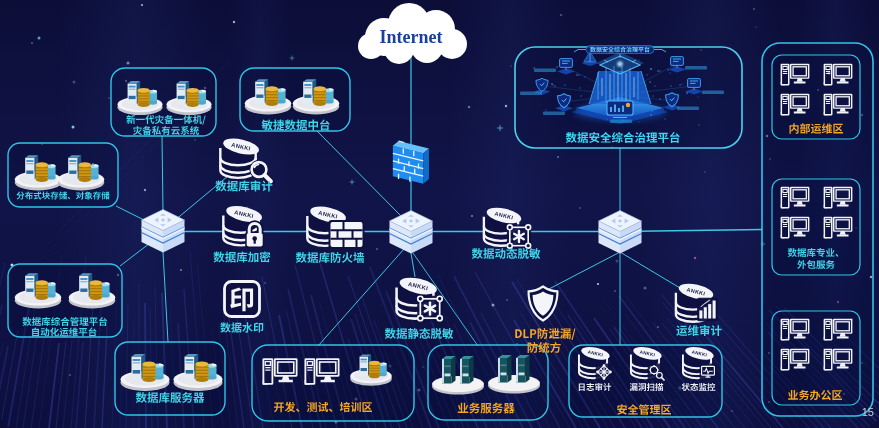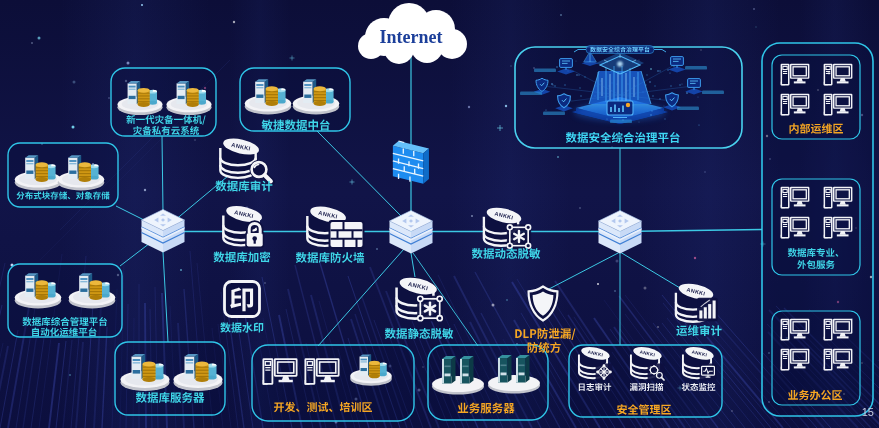--- a/index.html
+++ b/index.html
@@ -1,13 +1,13 @@
 <!DOCTYPE html>
 <html><head><meta charset="utf-8"><title>diagram</title>
-<style>html,body{margin:0;padding:0;background:#0c0e38;}#c{position:relative;width:879px;height:428px;overflow:hidden;}
+<style>html,body{margin:0;padding:0;background:#0c0e38;}#c{position:relative;width:879px;height:428px;overflow:hidden;border-radius:15px;}
 </style></head>
 <body>
 <div id="c"><svg width="879" height="428" viewBox="0 0 879 428">
       <defs>
 <linearGradient id="bg" x1="0" y1="0" x2="0" y2="1">
  <stop offset="0" stop-color="#0c0e38"></stop>
  <stop offset="0.45" stop-color="#111448"></stop>
  <stop offset="1" stop-color="#0c0f3e"></stop>
 </linearGradient>
 <linearGradient id="beam" x1="0" y1="0" x2="1" y2="0">

